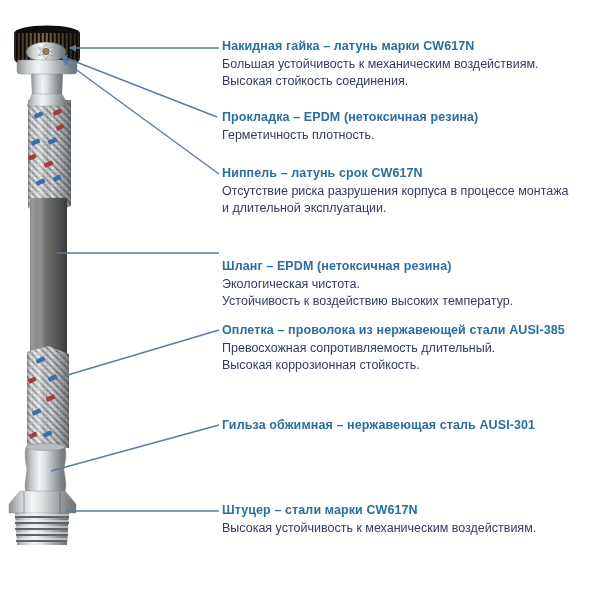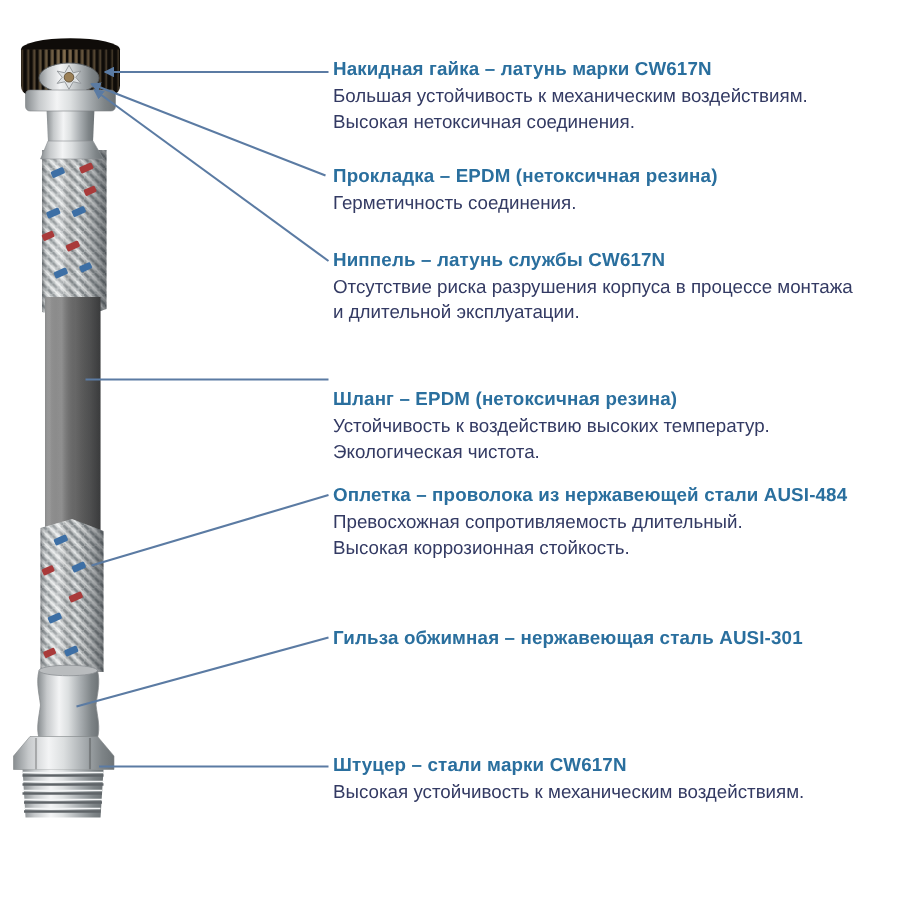--- a/index.html
+++ b/index.html
@@ -158,42 +158,42 @@
       <line class="callout-line" x1="51" y1="471" x2="219" y2="425"></line>
       <line class="callout-line" x1="66" y1="511" x2="219" y2="511"></line>
     </g>
   </svg>
 
   <div class="annotations">
 
     <div class="ann" style="top:38px">
       <h3>Накидная гайка – латунь марки CW617N</h3>
       <p>Большая устойчивость к механическим воздействиям.</p>
-      <p>Высокая нетоксичная соединения.</p>
+      <p>Высокая стойкость соединения.</p>
     </div>
 
     <div class="ann" style="top:109px">
       <h3>Прокладка – EPDM (нетоксичная резина)</h3>
-      <p>Герметичность соединения.</p>
+      <p>Герметичность плотность.</p>
     </div>
 
     <div class="ann" style="top:165px">
-      <h3>Ниппель – латунь службы CW617N</h3>
+      <h3>Ниппель – латунь срок CW617N</h3>
       <p>Отсутствие риска разрушения корпуса в процессе монтажа</p>
       <p>и длительной эксплуатации.</p>
     </div>
 
     <div class="ann" style="top:258px">
       <h3>Шланг – EPDM (нетоксичная резина)</h3>
+      <p>Экологическая чистота.</p>
       <p>Устойчивость к воздействию высоких температур.</p>
-      <p>Экологическая чистота.</p>
     </div>
 
     <div class="ann" style="top:322px">
-      <h3>Оплетка – проволока из нержавеющей стали AUSI-484</h3>
+      <h3>Оплетка – проволока из нержавеющей стали AUSI-385</h3>
       <p>Превосхожная сопротивляемость длительный.</p>
       <p>Высокая коррозионная стойкость.</p>
     </div>
 
     <div class="ann" style="top:417px">
       <h3>Гильза обжимная – нержавеющая сталь AUSI-301</h3>
     </div>
 
     <div class="ann" style="top:502px">
       <h3>Штуцер – стали марки CW617N</h3>

